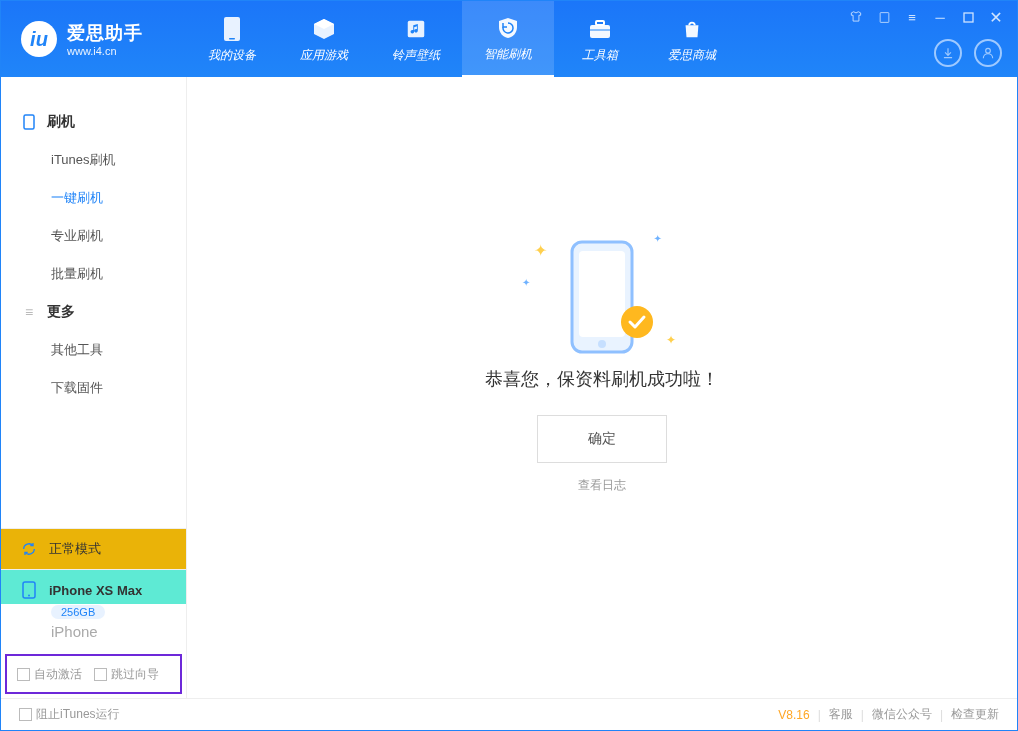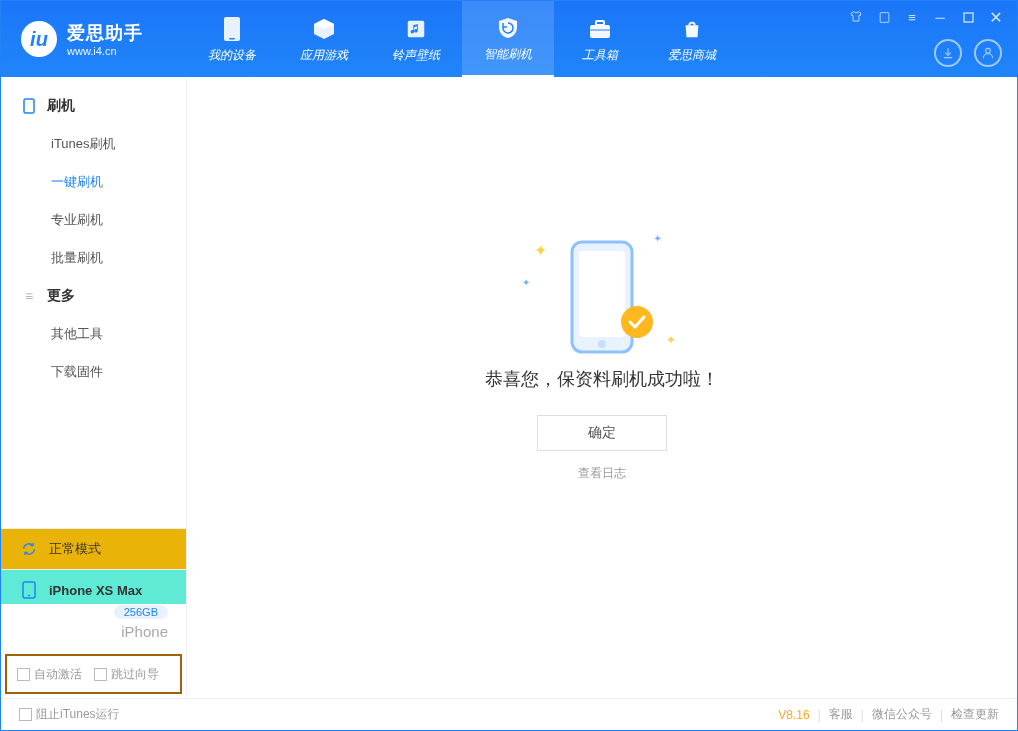--- a/index.html
+++ b/index.html
@@ -23,47 +23,47 @@
     .window-controls-top { position: absolute; top: 8px; right: 12px; display: flex; gap: 10px; color: #cfe4ff; font-size: 13px; }
     .window-controls-top span { cursor: pointer; display: inline-flex; align-items: center; justify-content: center; width: 18px; height: 16px; }
     .header-right-icons { position: absolute; right: 15px; bottom: 10px; display: flex; gap: 12px; }
     .header-right-icons .circ { width: 28px; height: 28px; border: 2px solid #9ec9ff; border-radius: 50%; display: flex; align-items: center; justify-content: center; color: #9ec9ff; cursor: pointer; }
     
     
     .body { flex: 1; display: flex; overflow: hidden; }
     
     
     .sidebar { width: 186px; border-right: 1px solid #eee; display: flex; flex-direction: column; }
-    .sidebar-scroll { flex: 1; padding-top: 10px; overflow: auto; }
+    .sidebar-scroll { flex: 1; padding-top: 26px; overflow: auto; }
     .sidebar-group-header { display: flex; align-items: center; padding: 10px 20px; color: #333; font-weight: bold; font-size: 14px; }
     .sidebar-group-header .gicon { color: #2084f8; margin-right: 10px; width: 16px; display: inline-flex; justify-content: center; font-size: 14px; }
     .gicon.gray { color: #bbb; }
     .sidebar-item { padding: 10px 20px 10px 50px; cursor: pointer; color: #555; }
     .sidebar-item.active { color: #2084f8; }
     
     .device-panel { border-top: 1px solid #eee; }
     .device-row { display: flex; align-items: center; padding: 10px 18px; background: #eab308; border-bottom: 1px solid #eee; gap: 10px; }
     .device-row.light { background: #5eead4; }
     .device-row .dicon { width: 20px; height: 20px; display: flex; align-items: center; justify-content: center; color: #2084f8; }
     .device-name { font-weight: bold; color: #333; }
-    .device-sub { padding: 0 18px 10px 50px; text-align: right; }
+    .device-sub { padding: 0 18px 10px 50px; }
     .badge { display: inline-block; background: #e8f2ff; color: #2084f8; border-radius: 10px; padding: 1px 10px; font-size: 11px; }
     .device-type { color: #aaa; font-size: 15px; margin-top: 4px; }
     
-    .checkbox-row { height: 40px; border: 2px solid #a16207; display: flex; align-items: center; padding: 0 10px; gap: 12px; color: #999; font-size: 12px; margin: 4px; }
+    .checkbox-row { height: 40px; border: 2px solid #6d28d9; display: flex; align-items: center; padding: 0 10px; gap: 12px; color: #999; font-size: 12px; margin: 4px; }
     .cb { width: 13px; height: 13px; border: 1px solid #bbb; display: inline-block; background: #fff; margin-right: 4px; }
     .cb-wrap { display: inline-flex; align-items: center; cursor: pointer; }
     
     
     .main { flex: 1; display: flex; flex-direction: column; align-items: center; padding-top: 150px; }
     .phone-graphic { width: 120px; height: 140px; position: relative; display: flex; align-items: center; justify-content: center; }
     .spark { position: absolute; color: #ffd04e; font-size: 16px; }
     .spark.blue { color: #6fb2ff; }
     .success-title { font-size: 18px; color: #333; }
-    .ok-button { margin-top: 24px; width: 130px; height: 36px; border: 1px solid #ddd; background: #fff; font-size: 14px; color: #555; cursor: pointer; }
+    .ok-button { margin-top: 24px; width: 130px; height: 48px; border: 1px solid #ddd; background: #fff; font-size: 14px; color: #555; cursor: pointer; }
     .view-log { margin-top: 14px; color: #999; font-size: 12px; text-decoration: none; cursor: pointer; }
     
     
     .footer { height: 32px; border-top: 1px solid #eee; display: flex; align-items: center; padding: 0 18px; font-size: 12px; color: #999; }
     .footer-left { display: flex; gap: 6px; }
     .footer-right { margin-left: auto; display: flex; align-items: center; gap: 8px; }
     .footer-right .sep { color: #ddd; }
     .footer-link { cursor: pointer; }
   </style>
 </head>

